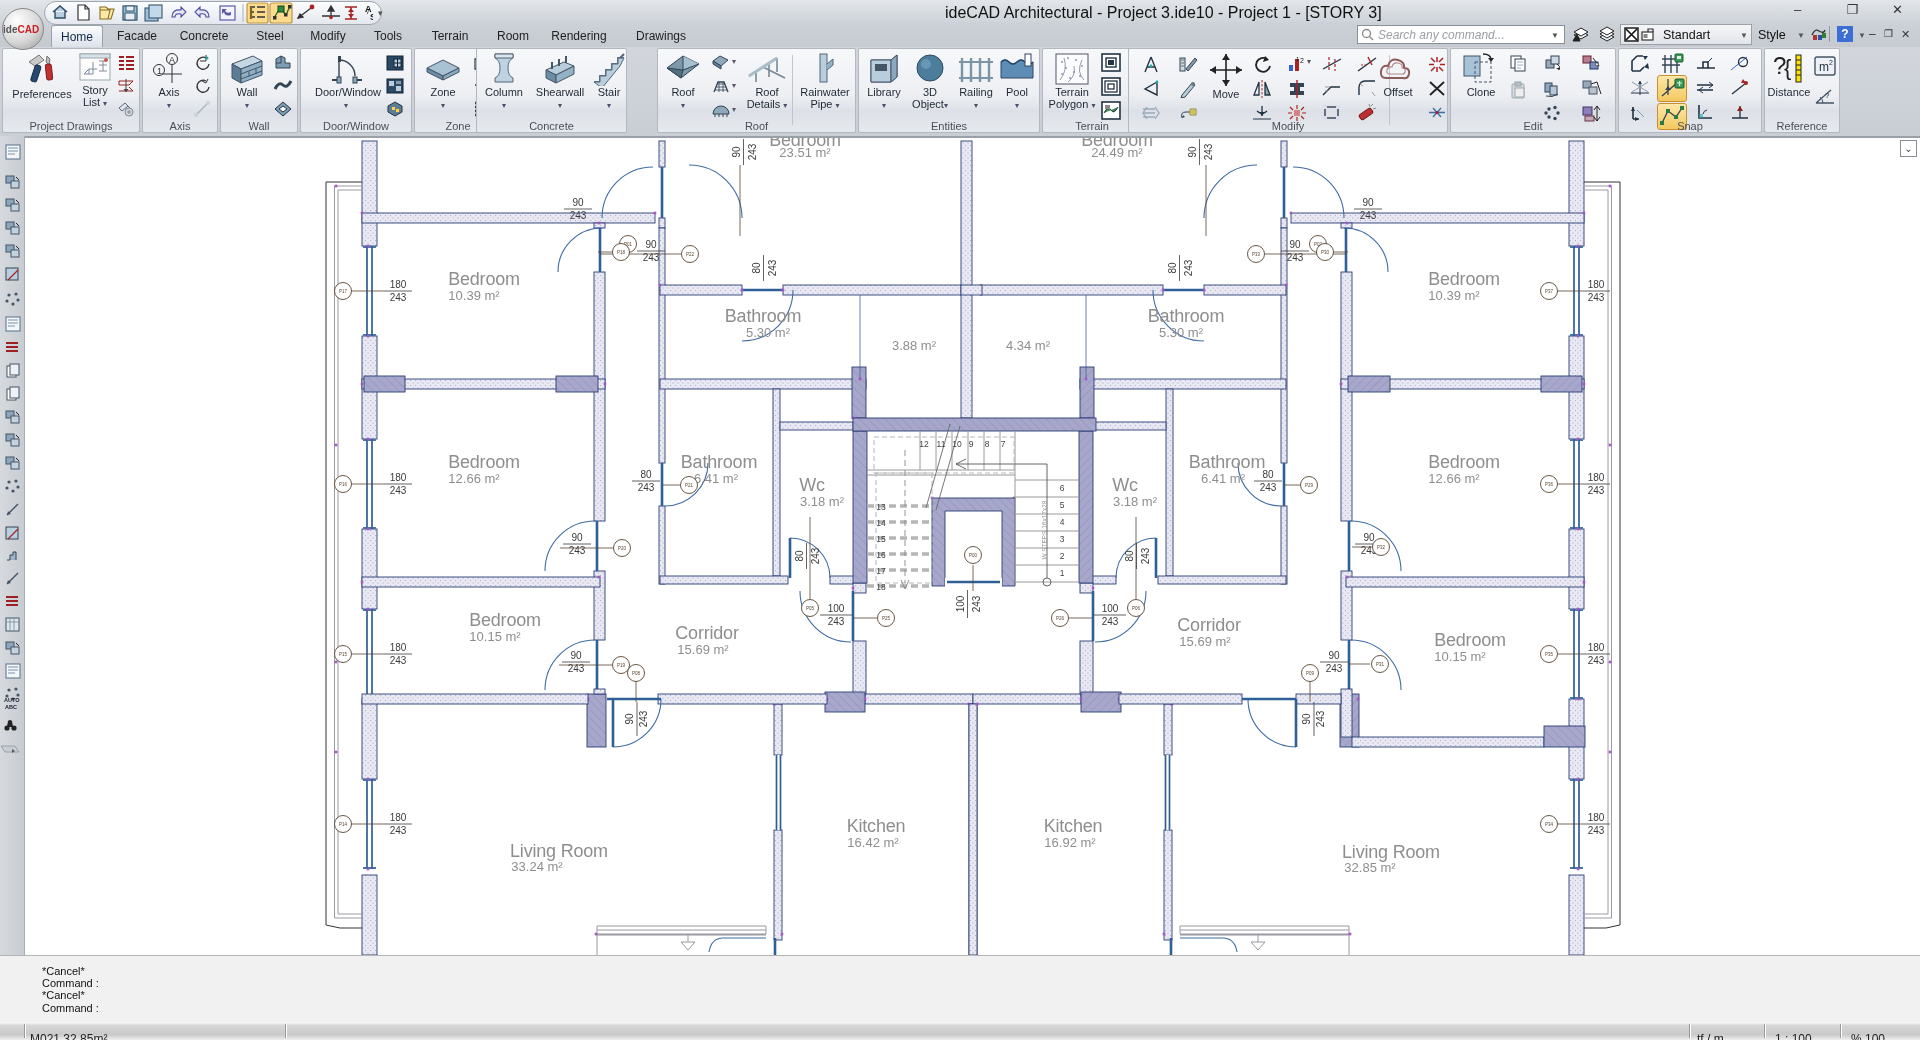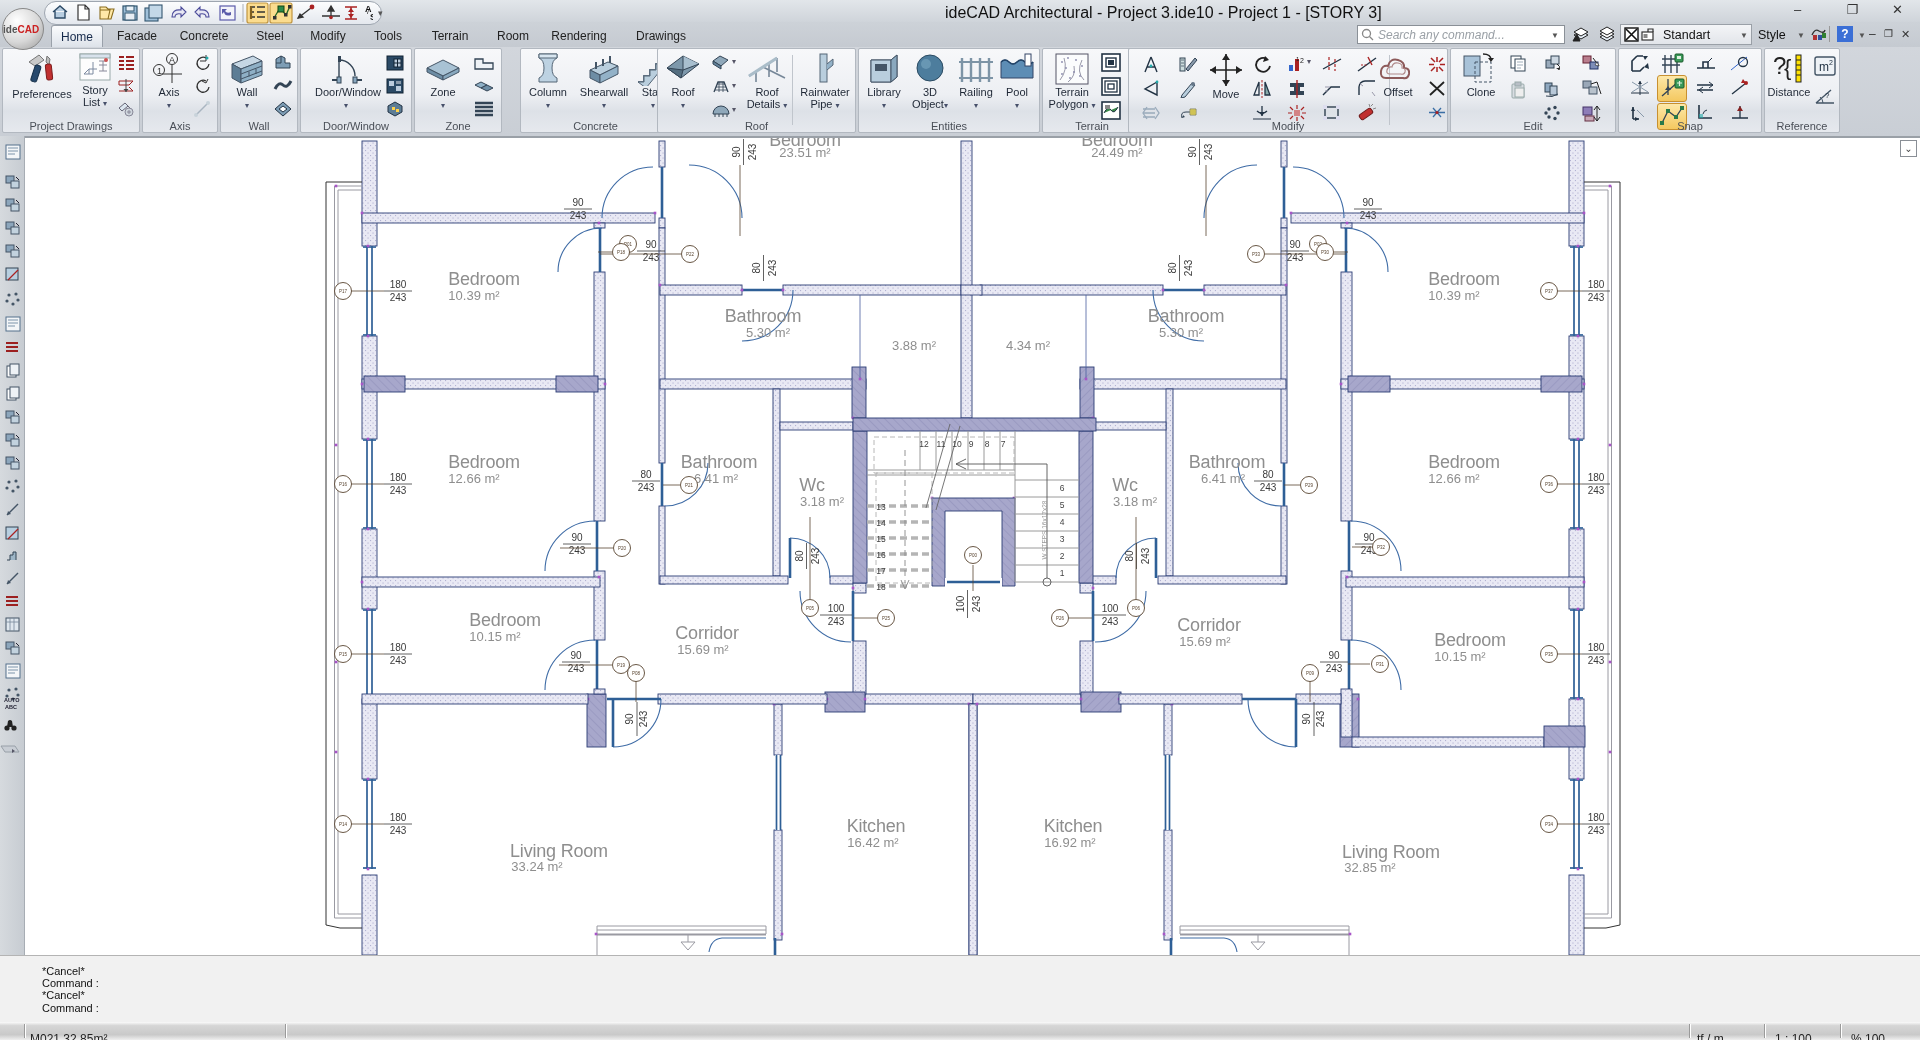--- a/index.html
+++ b/index.html
@@ -265,21 +265,21 @@
         </svg></div>
  <div class="smi" style="left:58px;top:28px"><svg width="22" height="18" viewBox="0 0 22 18">
           <path d="M2 8 L8 5 L14 8 L8 11 Z" fill="#8fb0c6" stroke="#345"></path>
           <path d="M8 11 L14 8 L20 11 L14 14 Z" fill="#6d8da5" stroke="#345"></path>
         </svg></div>
  <div class="smi" style="left:58px;top:51px"><svg width="22" height="18" viewBox="0 0 22 18">
           <path d="M2 3 h18 M2 7 h18 M2 11 h18 M2 15 h18" stroke="#345" stroke-width="2.4"></path>
         </svg></div>
  <div class="grplabel">Zone</div>
 </div>
-<div class="grp" style="left:520px;width:151px">
+<div class="grp" style="left:476px;width:151px">
  <div class="bigbtn" style="left:2px;width:50px"><svg class="ic" width="26" height="34" viewBox="0 0 26 34">
           <path d="M4 2 h18 v4 q-5 2 -5 10 t5 10 v4 H4 v-4 q5 -2 5 -10 T4 6 Z" fill="#bdd2e2" stroke="#567"></path>
           <path d="M4 2 h18 v4 H4 Z" fill="#d8e6f0" stroke="#567"></path>
         </svg>Column<br><span class="dd">▾</span></div>
  <div class="bigbtn" style="left:52px;width:62px"><svg class="ic" width="36" height="34" viewBox="0 0 36 34">
           <path d="M4 18 L22 10 L32 14 L14 23 Z" fill="#b9cedd" stroke="#456"></path>
           <path d="M4 18 L14 23 L14 31 L4 26 Z" fill="#6d8da5" stroke="#456"></path>
           <path d="M14 23 L32 14 L32 22 L14 31 Z" fill="#93b2c8" stroke="#456"></path>
           <path d="M10 17 v-7 M17 14 v-7 M24 11 v-7" stroke="#456" stroke-width="2"></path>
         </svg>Shearwall<br><span class="dd">▾</span></div>

